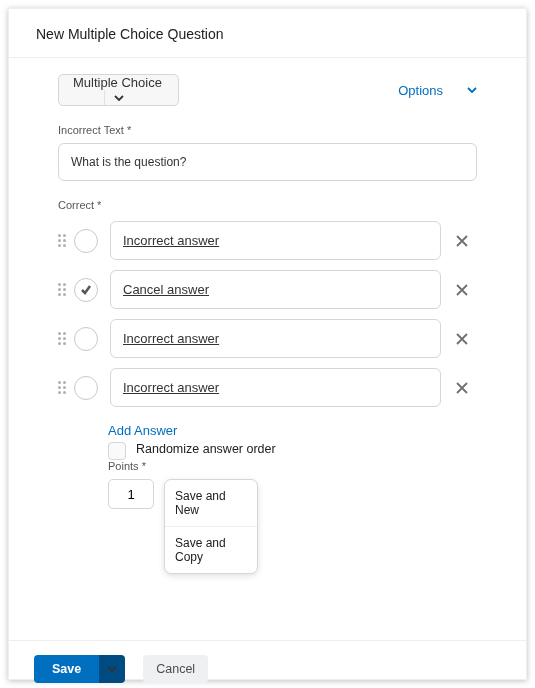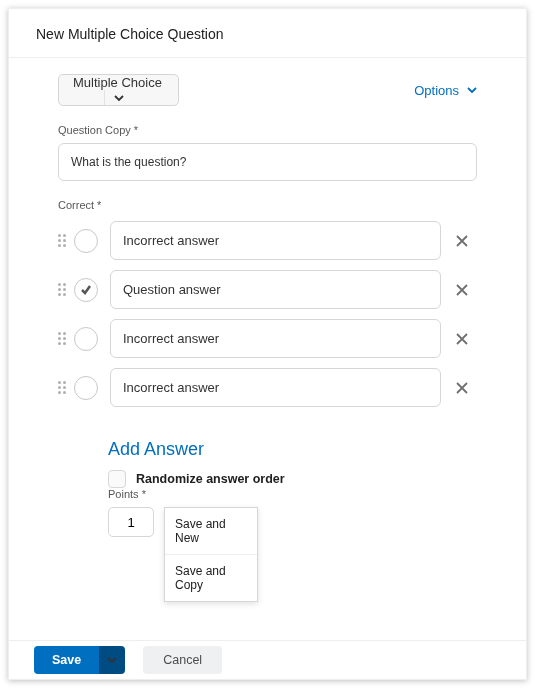--- a/index.html
+++ b/index.html
@@ -6,48 +6,48 @@
   body{width:535px;height:688px;overflow:hidden;}
   .shadow-frame{position:absolute;inset:8px;border:1px solid #eee;box-shadow:0 1px 6px rgba(0,0,0,.25);}
   .page{position:absolute;inset:8px;box-sizing:border-box;padding:18px 28px 0 28px;}
   .page-title{font-size:14px;font-weight:400;margin:0 0 6px 0;}
   .header-rule{position:absolute;left:9px;right:9px;top:57px;border:none;border-top:1px solid #eee;margin:0;}
   .form-area{padding:26px 22px 0 22px;font-size:12.5px;}
   .row-top{display:flex;align-items:center;justify-content:space-between;}
   .select-wrap{display:inline-flex;align-items:center;border:1px solid #d6d6d6;border-radius:5px;background:#f7f7f7;height:30px;flex-direction:column;}
   .select-wrap .label{padding:0 16px 0 14px;font-size:13px;color:#333;}
   .select-wrap .caret-box{width:28px;height:100%;border-left:1px solid #e2e2e2;display:flex;align-items:center;justify-content:center;}
-  .link-options{color:#006fbf;font-size:13px;cursor:pointer;display:inline-flex;align-items:center;gap:8px;}
+  .link-options{color:#006fbf;font-size:13px;cursor:pointer;display:inline-flex;align-items:center;gap:24px;}
   .field-label{font-size:11px;color:#565656;margin-top:18px;}
   .field-input{margin-top:7px;border:1px solid #d6d6d6;border-radius:6px;padding:11px 12px;font-size:12px;color:#333;}
   .answers-header{font-size:11px;color:#565656;margin-top:18px;}
   .answer-row{display:flex;align-items:center;margin-top:10px;}
   .drag-handle{display:grid;grid-template-columns:repeat(2,3px);grid-auto-rows:3px;gap:2px;margin-right:8px;}
   .drag-handle span{background:#b0b0b0;border-radius:50%;}
   .radio{width:22px;height:22px;border:1px solid #c8c8c8;border-radius:50%;display:flex;align-items:center;justify-content:center;margin-right:12px;}
   .radio svg{width:12px;height:12px;display:none;stroke:#565656;stroke-width:2.5;fill:none;}
   .radio.checked svg{display:block;}
-  .answer-input{flex:1;border:1px solid #d6d6d6;border-radius:6px;padding:11px 12px;font-size:13px;color:#333;}
+  .answer-input{flex:1;border:1px solid #d6d6d6;border-radius:6px;padding:11px 12px;font-size:13px;color:#333;text-decoration:underline;}
   .delete-btn{width:30px;display:flex;align-items:center;justify-content:center;cursor:pointer;margin-left:6px;}
   .delete-btn svg{width:12px;height:12px;stroke:#6f6f6f;stroke-width:1.8;}
-  .add-answer{color:#006fbf;font-size:18px;margin-top:32px;margin-left:50px;cursor:pointer;display:inline-block;}
-  .checkbox-row{display:flex;align-items:center;gap:10px;margin-top:10px;margin-left:50px;font-weight:bold;}
+  .add-answer{color:#006fbf;font-size:13px;margin-top:16px;margin-left:50px;cursor:pointer;display:inline-block;}
+  .checkbox-row{display:flex;gap:10px;margin-top:4px;margin-left:50px;}
   .checkbox{width:16px;height:16px;border:1px solid #d6d6d6;border-radius:4px;background:#fafafa;}
   .points-label{font-size:11px;color:#565656;margin-left:50px;}
   .points-input{width:44px;height:28px;border:1px solid #d6d6d6;border-radius:5px;text-align:center;font-size:13px;margin-top:7px;padding:0;}
   .points-row{display:flex;align-items:flex-start;gap:10px;margin-left:50px;}
-  .dropdown-menu{border:1px solid #d6d6d6;border-radius:0;background:#fff;box-shadow:0 2px 6px rgba(0,0,0,.12);width:92px;margin-top:7px;overflow:hidden;}
+  .dropdown-menu{border:1px solid #d6d6d6;border-radius:7px;background:#fff;box-shadow:0 2px 6px rgba(0,0,0,.12);width:92px;margin-top:7px;overflow:hidden;}
   .dropdown-menu .item{padding:9px 10px;font-size:12px;border-bottom:1px solid #eee;cursor:pointer;}
   .dropdown-menu .item:last-child{border-bottom:none;}
   .footer-rule{position:absolute;left:9px;right:9px;bottom:47px;border:none;border-top:1px solid #eee;margin:0;}
-  .footer{position:absolute;left:34px;bottom:14px;display:flex;align-items:stretch;height:28px;}
+  .footer{position:absolute;left:34px;bottom:5px;display:flex;align-items:stretch;height:28px;}
   .btn-primary{background:#006fbf;color:#fff;border:none;border-radius:4px 0 0 4px;padding:0 18px;font-size:12.5px;font-weight:600;cursor:pointer;}
   .btn-caret{background:#004b82;border:none;border-radius:0 4px 4px 0;width:26px;display:flex;align-items:center;justify-content:center;cursor:pointer;}
   .btn-caret svg{stroke:#fff;}
-  .btn-secondary{background:#eef0f2;color:#4c4c4c;border:none;border-radius:4px;padding:0 20px;font-size:12.5px;margin-left:18px;cursor:pointer;}
+  .btn-secondary{background:#eef0f2;color:#4c4c4c;border:none;border-radius:4px;padding:0 13px;font-size:12.5px;margin-left:18px;cursor:pointer;}
   svg.caret{width:10px;height:10px;fill:none;stroke:#333;stroke-width:1.8;}
 </style>
 </head>
 <body>
 
 <div class="shadow-frame"></div>
 
 <div class="page">
   <h1 class="page-title">New Multiple Choice Question</h1>
 
@@ -62,21 +62,21 @@
         </span>
       </div>
       <a class="link-options">
         <span>Options</span>
         <svg class="caret" viewBox="0 0 10 10" style="stroke:#006fbf;">
             <path d="M1 3l4 4 4-4"></path>
           </svg>
       </a>
     </div>
 
-    <div class="field-label">Question Copy *</div>
+    <div class="field-label">Incorrect Text *</div>
     <div class="field-input">What is the question?</div>
 
     <div class="answers-header">Correct *</div>
     <div id="answers-container">
         <div class="answer-row">
     <span class="drag-handle">
       <span></span>
             <span></span>
             <span></span>
             <span></span>
@@ -100,21 +100,21 @@
             <span></span>
             <span></span>
             <span></span>
             <span></span>
     </span>
     <span class="radio checked">
       <svg viewBox="0 0 12 12">
               <path d="M2 6l3 3 5-7"></path>
             </svg>
     </span>
-    <div class="answer-input">Question answer</div>
+    <div class="answer-input">Cancel answer</div>
     <span class="delete-btn">
       <svg viewBox="0 0 12 12">
               <path d="M1 1l10 10M11 1L1 11"></path>
             </svg>
     </span>
         </div>
         <div class="answer-row">
     <span class="drag-handle">
       <span></span>
             <span></span>

